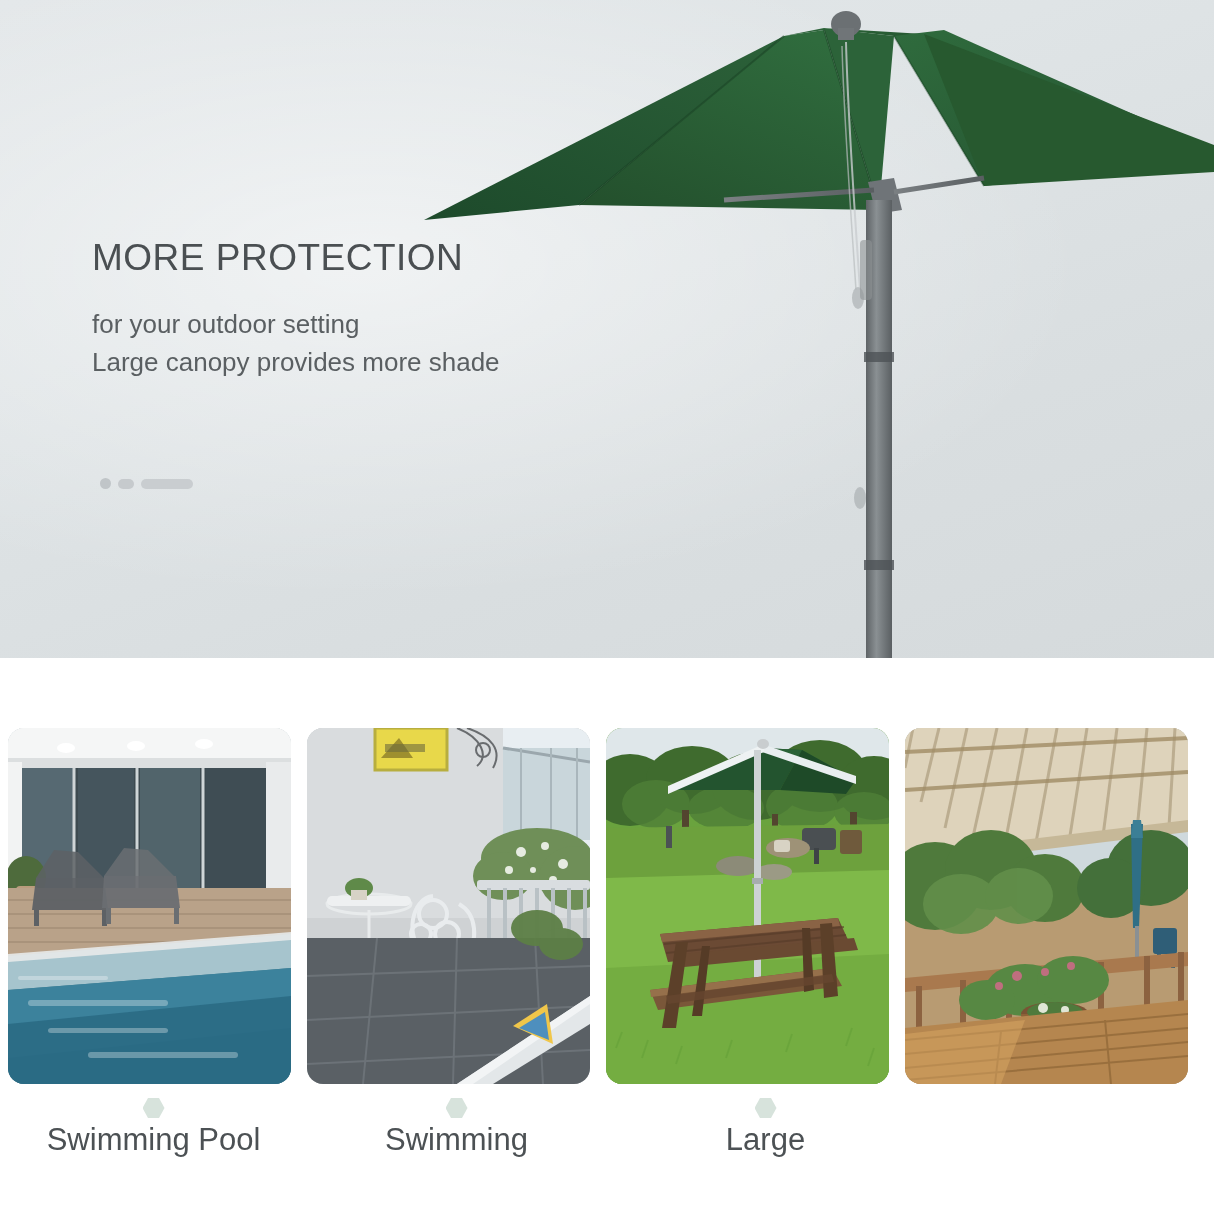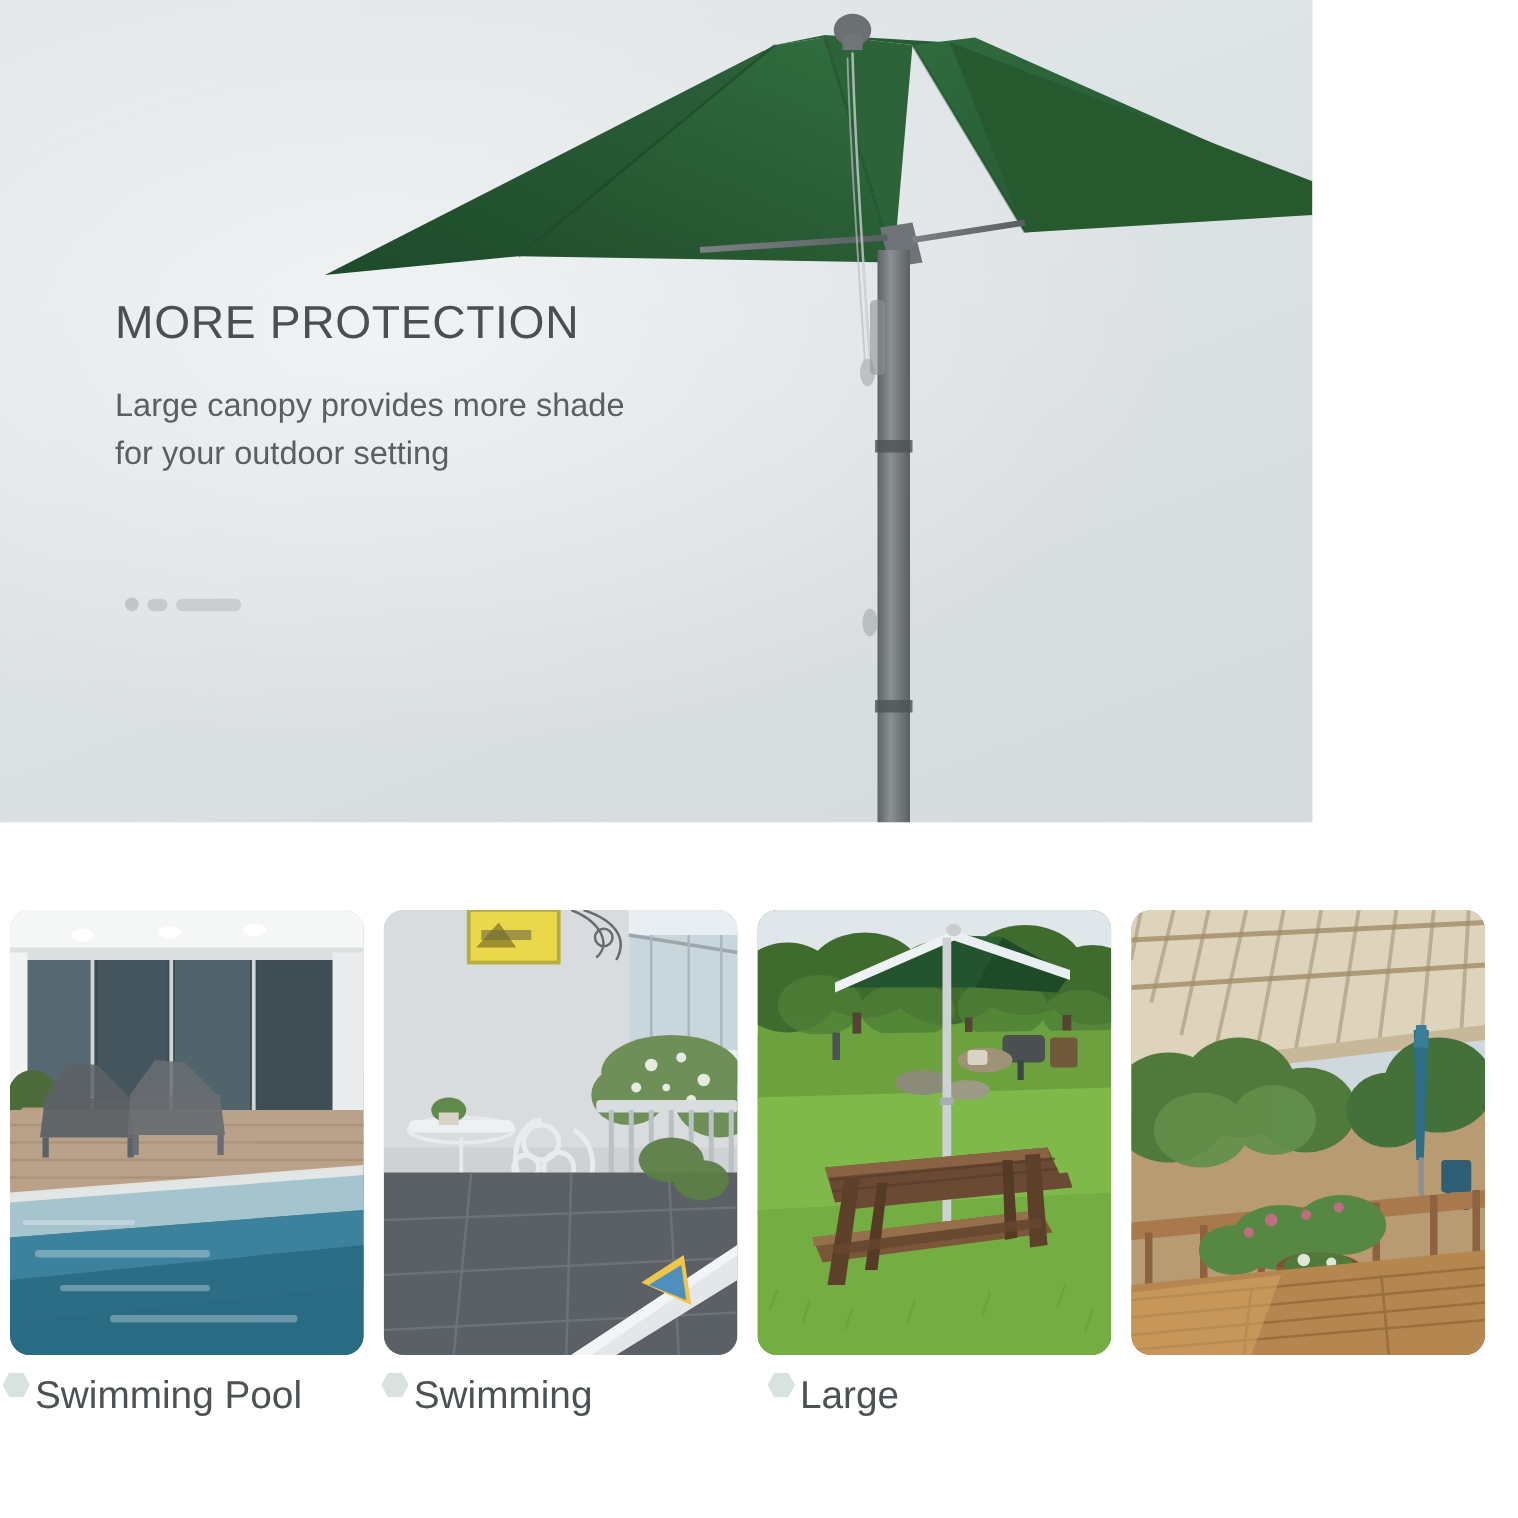--- a/index.html
+++ b/index.html
@@ -6,21 +6,21 @@
   html, body {
     width: 1214px; height: 1214px;
     background: #ffffff;
     font-family: "Liberation Sans", sans-serif;
     overflow: hidden;
   }
 
   
   .hero {
     position: relative;
-    width: 1050px;
+    width: 1214px;
     height: 658px;
     background: linear-gradient(160deg, #e3e7e9 0%, #dfe4e6 35%, #d9dee0 70%, #d5dadc 100%);
     overflow: hidden;
   }
   .hero-vignette {
     position: absolute; inset: 0;
     background: radial-gradient(ellipse at 30% 40%, rgba(255,255,255,0.55) 0%, rgba(255,255,255,0.0) 60%);
     pointer-events: none;
   }
   .hero-text {
@@ -94,21 +94,22 @@
   .labels {
     position: absolute;
     top: 440px;
     left: 0;
     width: 1214px;
     display: flex;
   }
   .label-cell {
     width: 303px;
     display: flex;
-    flex-direction: row;
+    flex-direction: column;
+    align-items: center;
     gap: 4px;
   }
   .hexmark {
     width: 22px; height: 20px;
     background: #d7e3dc;
     clip-path: polygon(25% 0%, 75% 0%, 100% 50%, 75% 100%, 25% 100%, 0% 50%);
   }
   .label-text {
     font-size: 31px;
     color: #4c5154;
@@ -190,22 +191,22 @@
       <ellipse cx="434" cy="298" rx="6" ry="11" fill="#b5babc" opacity="0.85"></ellipse>
       <ellipse cx="436" cy="498" rx="6" ry="11" fill="#aeb3b5" opacity="0.75"></ellipse>
 
       <rect x="436" y="240" width="12" height="60" rx="4" fill="#8d9295" opacity="0.6"></rect>
     </svg>
   </div>
 
   <div class="hero-text">
     <div class="hero-title">MORE PROTECTION</div>
     <div class="hero-sub">
+      <div>for your outdoor setting</div>
       <div>Large canopy provides more shade</div>
-      <div>for your outdoor setting</div>
     </div>
   </div>
 
   <div class="dots">
     <span class="dot-a"></span>
     <span class="dot-b"></span>
     <span class="dot-c"></span>
   </div>
 </div>
 

